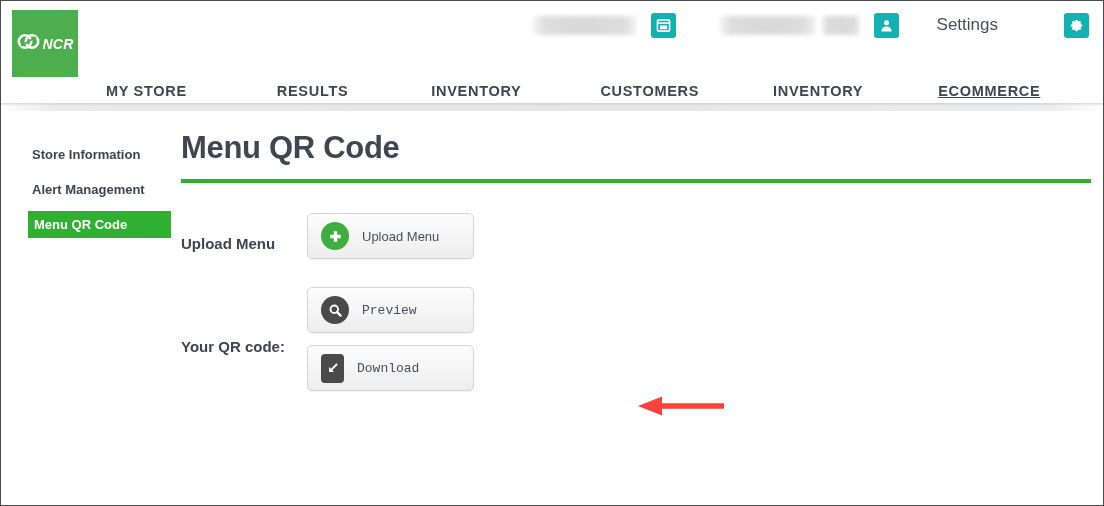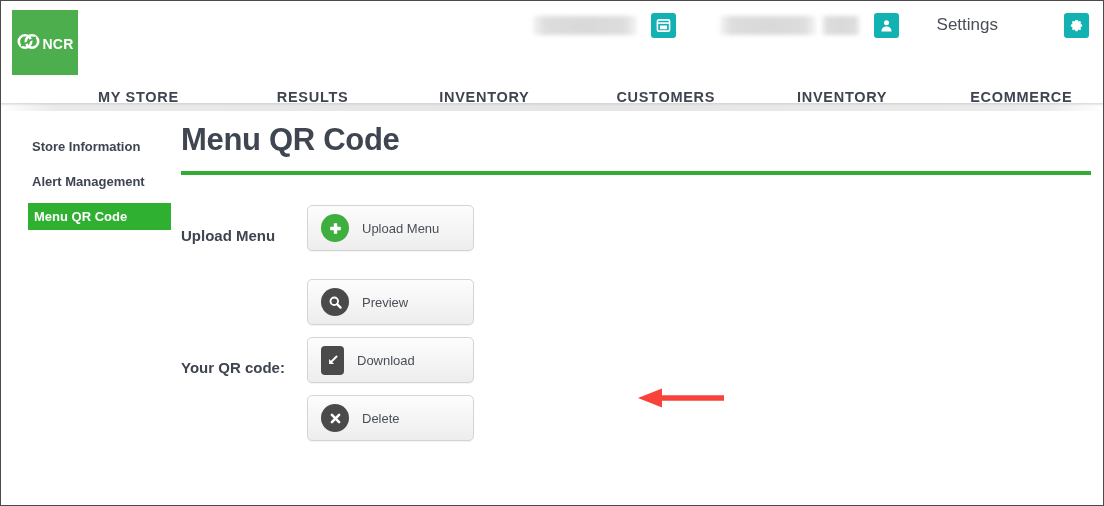--- a/index.html
+++ b/index.html
@@ -32,20 +32,21 @@
   #logo {
     position: absolute;
     left: 11px;
     top: 9px;
     width: 66px;
     height: 67px;
     background: #4cae4c;
     display: flex;
     align-items: center;
     justify-content: center;
+    font-style: italic;
   }
   #logo .logo-inner {
     display: flex;
     align-items: center;
     gap: 2px;
   }
   #logo .rings { display: block; }
   #logo .brand {
     color: #ffffff;
     font-size: 14px;
@@ -99,26 +100,26 @@
 
   
   #navbar {
     position: relative;
     height: 30px;
     background: #ffffff;
     padding-left: 95px;
   }
   #navlist {
     display: flex;
-    align-items: flex-end;
+    align-items: flex-start;
     height: 100%;
     list-style: none;
-    margin: 2px;
+    margin: 10px;
     padding: 0;
-    gap: 12px;
+    gap: 4px;
   }
   #navlist li {
     color: #3e4450;
     font-size: 14.5px;
     font-weight: bold;
     letter-spacing: 0.7px;
     cursor: pointer;
     white-space: nowrap;
   }
   #navlist li:nth-child(1) { margin-right: 86px; }
@@ -337,21 +338,21 @@
                 <rect x="3.4" y="7.2" width="11.2" height="3.6" rx="0.6" fill="#ffffff"></rect>
               </svg>
             </span>
             <span class="btn-label">Upload Menu</span>
           </div>
         </div>
       </div>
 
       <div class="form-row" style="margin-top:28px;">
         <div class="row-label">Your QR code:</div>
-        <div class="btn-col" style="position:relative;">
+        <div class="btn-col" style="position:relative;font-family:Liberation Mono, monospace;">
 
           <div class="ui-btn">
             <span class="icon-round icon-dark">
               <svg width="17" height="17" viewBox="0 0 18 18">
                 <circle cx="7.7" cy="7.7" r="4" fill="none" stroke="#ffffff" stroke-width="2"></circle>
                 <line x1="10.7" y1="10.7" x2="14.4" y2="14.4" stroke="#ffffff" stroke-width="2.4" stroke-linecap="round"></line>
               </svg>
             </span>
             <span class="btn-label">Preview</span>
           </div>
@@ -359,29 +360,20 @@
           <div class="ui-btn">
             <span class="icon-rect-dark">
               <svg width="16" height="16" viewBox="0 0 18 18">
                 <line x1="13" y1="5" x2="5.8" y2="12.2" stroke="#ffffff" stroke-width="2.2" stroke-linecap="round"></line>
                 <path d="M4.6 13.4 L4.6 7.8 L10.2 13.4 Z" fill="#ffffff"></path>
               </svg>
             </span>
             <span class="btn-label">Download</span>
           </div>
 
-          <div class="ui-btn">
-            <span class="icon-round icon-dark">
-              <svg width="17" height="17" viewBox="0 0 18 18">
-                <line x1="5.2" y1="5.2" x2="12.8" y2="12.8" stroke="#ffffff" stroke-width="2.8" stroke-linecap="round"></line>
-                <line x1="12.8" y1="5.2" x2="5.2" y2="12.8" stroke="#ffffff" stroke-width="2.8" stroke-linecap="round"></line>
-              </svg>
-            </span>
-            <span class="btn-label">Delete</span>
-          </div>
 
           <div id="red-arrow">
             <svg width="96" height="26" viewBox="0 0 96 26">
               <line x1="92" y1="13" x2="26" y2="13" stroke="#f9423a" stroke-width="5.5" stroke-linecap="butt"></line>
               <path d="M6 13 L30 3.5 L30 22.5 Z" fill="#f9423a"></path>
             </svg>
           </div>
 
         </div>
       </div>

